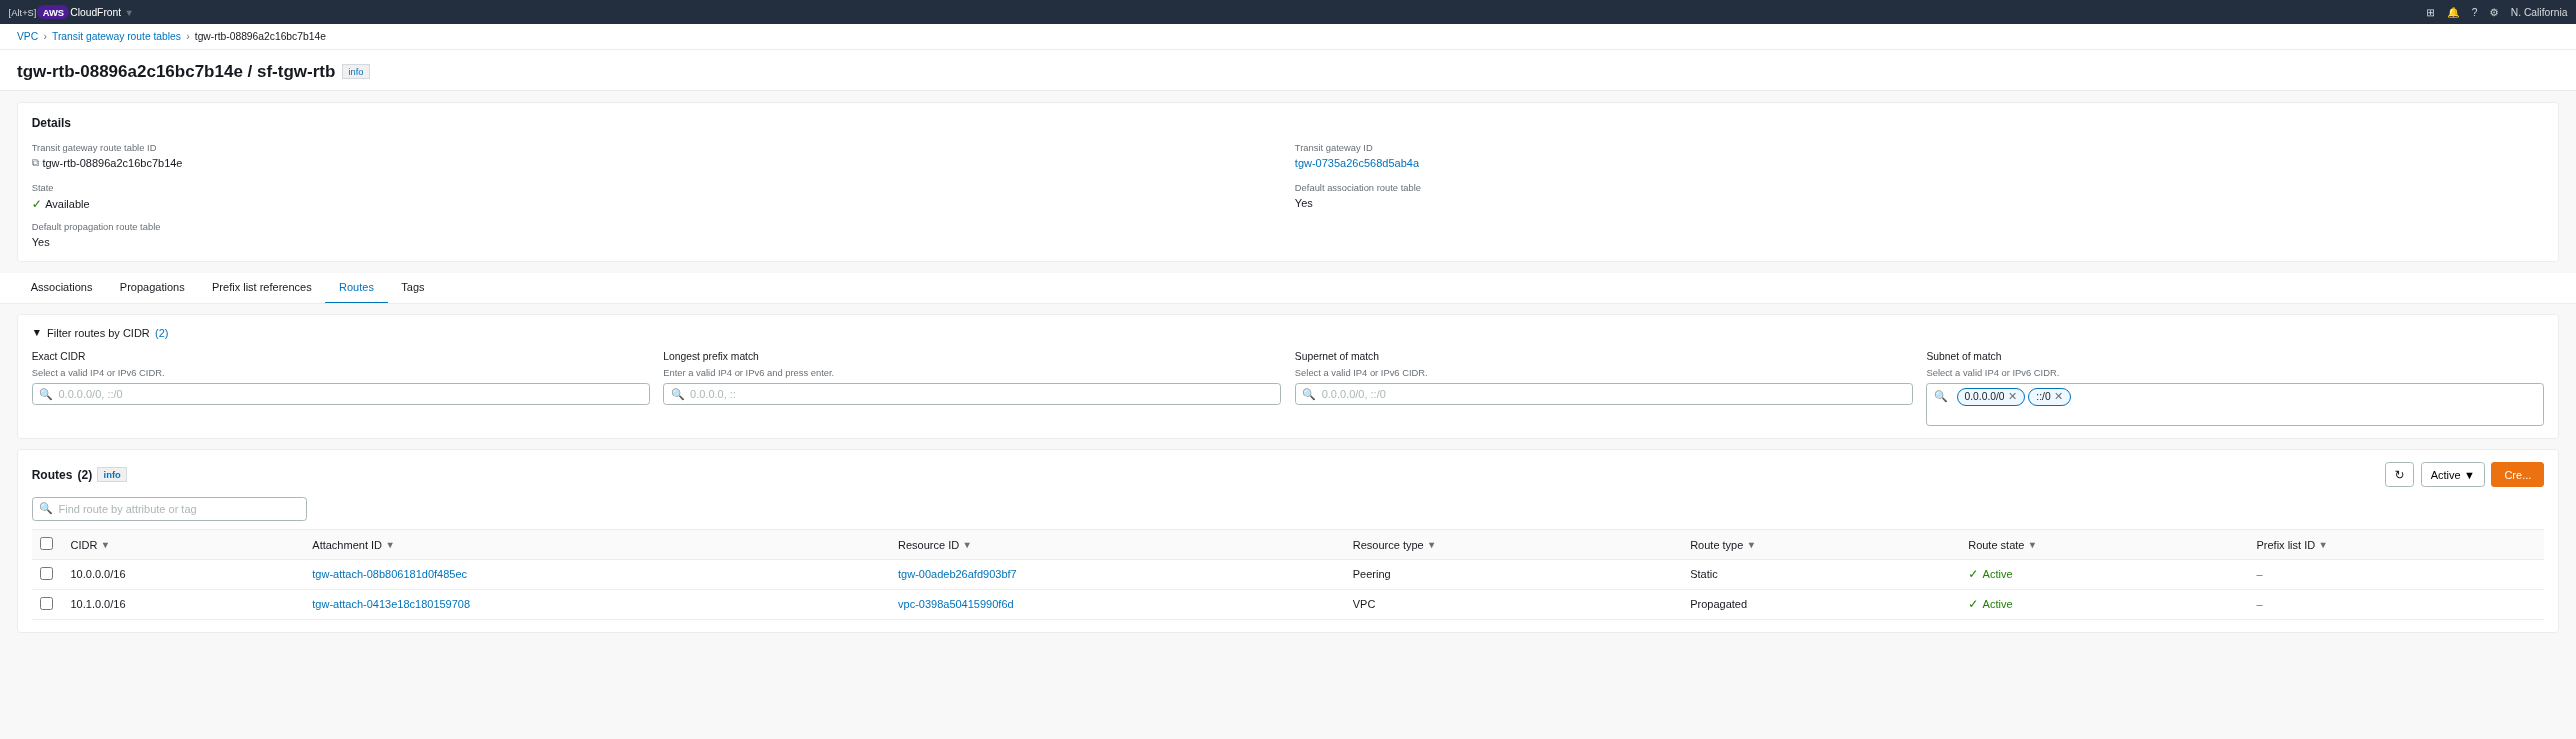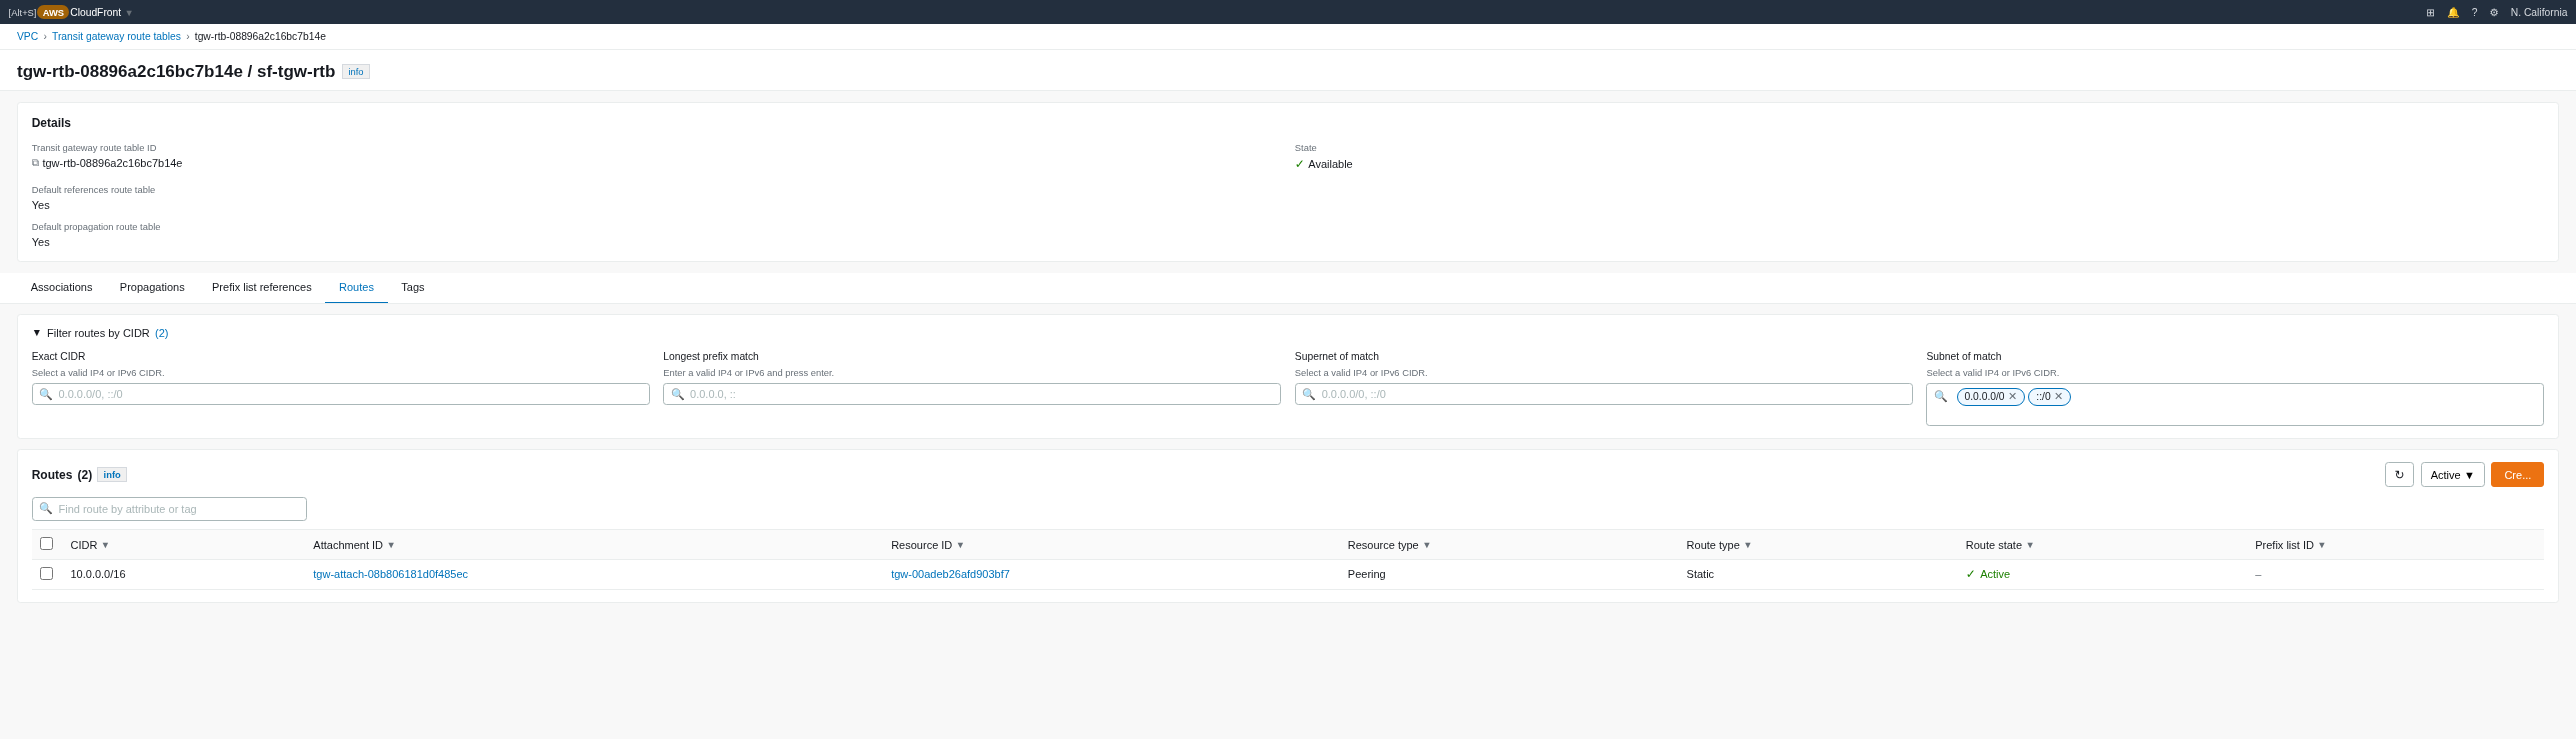--- a/index.html
+++ b/index.html
@@ -9,21 +9,21 @@
     .top-bar {
       height: 24px;
       background: #232f3e;
       display: flex;
       align-items: center;
       justify-content: space-between;
       padding: 0 8.6px;
     }
     .top-bar-left { display: flex; align-items: center; gap: 1px; }
     .top-bar-logo {
-      background: #a16207;
+      background: #4c1d95;
       color: #fff;
       font-size: 9.4px;
       font-weight: bold;
       padding: 1.7px 5.2px;
       border-radius: 7px;
     }
     .top-bar-service {
       color: #fff;
       font-size: 10.3px;
       display: flex;
@@ -339,28 +339,34 @@
   <div class="details-title">Details</div>
   <div class="details-grid">
     <div class="detail-item">
       <label>Transit gateway route table ID</label>
       <div class="detail-value">
         <span class="copy-icon">⧉</span>
         <span>tgw-rtb-08896a2c16bc7b14e</span>
       </div>
     </div>
     <div class="detail-item">
+      <label>Transit gateway ID</label>
+      <div class="detail-value">
+        <a>tgw-0735a26c568d5ab4a</a>
+      </div>
+    </div>
+    <div class="detail-item">
       <label>State</label>
       <div class="detail-value status-available">
         <span class="status-dot-green">✓</span>
         <span>Available</span>
       </div>
     </div>
     <div class="detail-item">
-      <label>Default references route table</label>
+      <label>Default association route table</label>
       <div class="detail-value">
         <span>Yes</span>
       </div>
     </div>
   </div>
   <div class="details-row2">
     <div class="detail-item">
       <label>Default propagation route table</label>
       <div class="detail-value">
         <span>Yes</span>
@@ -516,17 +522,34 @@
     <td>Peering</td>
     <td>Static</td>
     <td>
       <span class="status-active">
         <span class="status-dot" style="color:#1d8102;">✓</span>
         <span>Active</span>
       </span>
     </td>
     <td><span class="dash">–</span></td>
   </tr>
+          <tr>
+    <td class="checkbox-cell">
+      <input type="checkbox" style="">
+    </td>
+    <td>10.1.0.0/16</td>
+    <td><a href="#">tgw-attach-0413e18c180159708</a></td>
+    <td><a href="#">vpc-0398a50415990f6d</a></td>
+    <td>VPC</td>
+    <td>Propagated</td>
+    <td>
+      <span class="status-active">
+        <span class="status-dot" style="color:#1d8102;">✓</span>
+        <span>Active</span>
+      </span>
+    </td>
+    <td><span class="dash">–</span></td>
+  </tr>
         </tbody>
     </table>
   </div>
 </div>
 
 
 </body></html>

